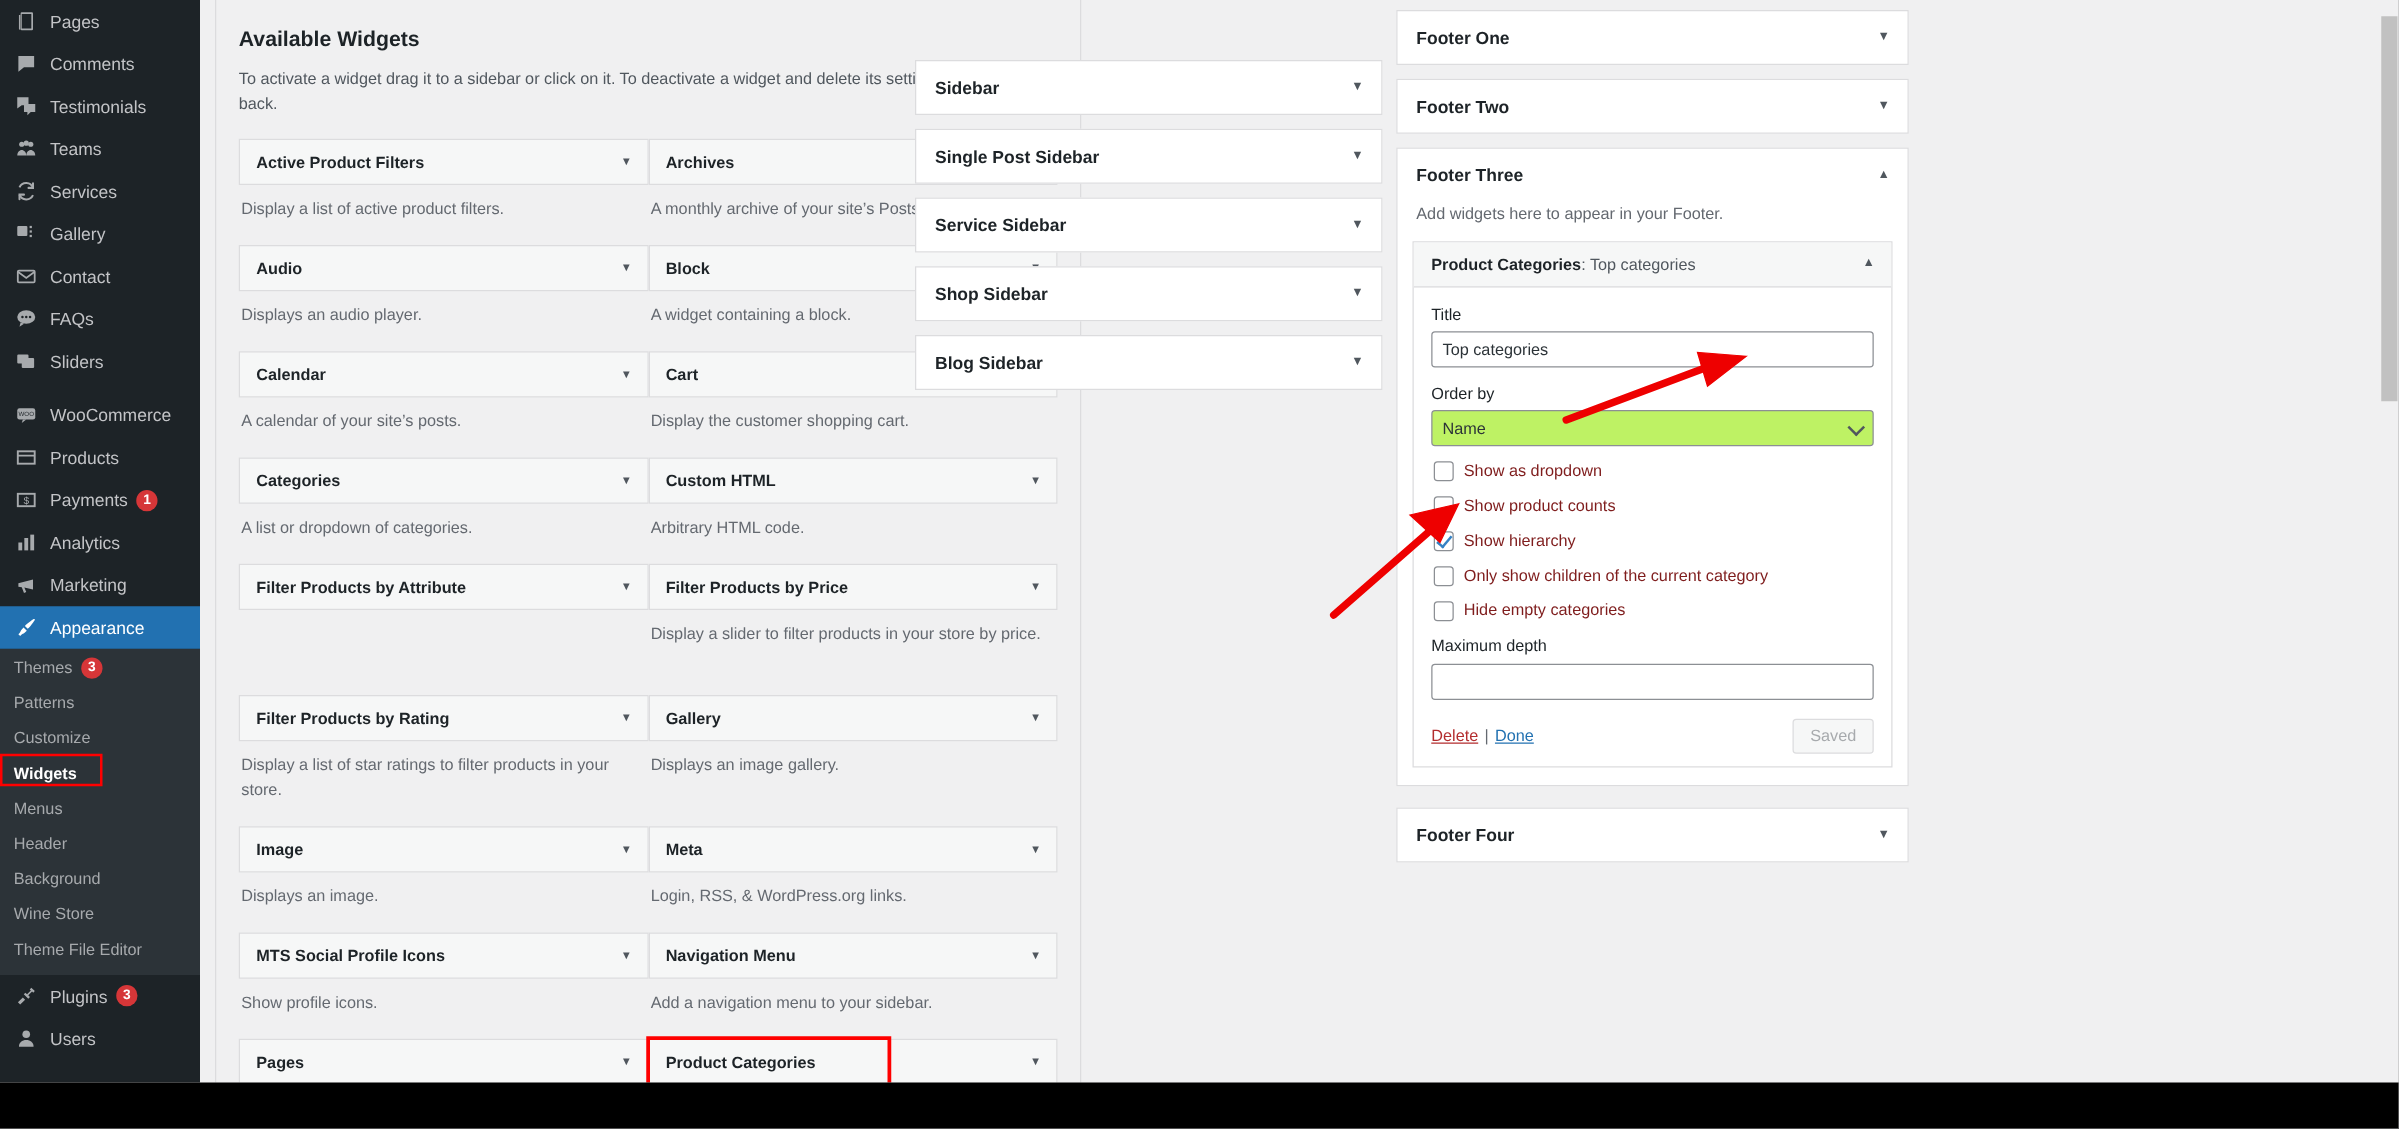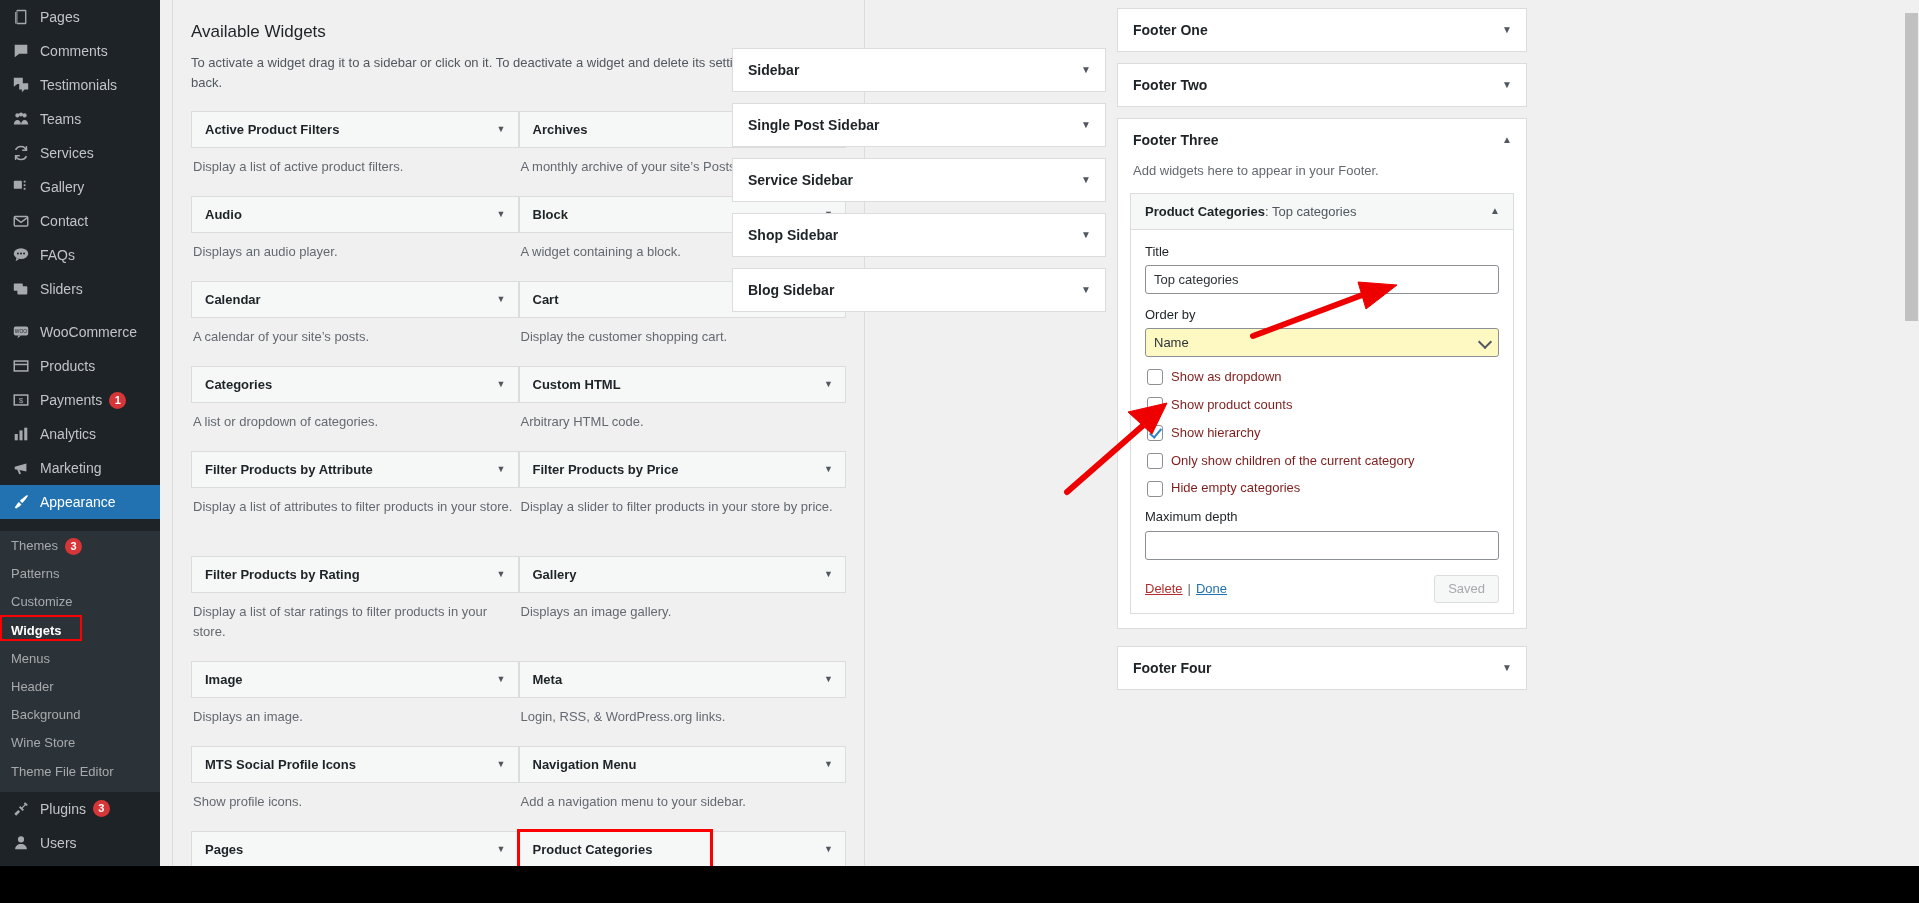--- a/index.html
+++ b/index.html
@@ -44,21 +44,21 @@
     background: #2271b1; color: #ffffff; font-weight: 400;
   }
   .menu-top.current .menu-icon { color: #fff; }
   .menu-top.current::after {
     content: ""; position: absolute; right: -8px; top: 50%;
     margin-top: -8px;
     border-style: solid; border-width: 8px 0 8px 8px;
     border-color: transparent transparent transparent #f0f0f1;
   }
   .menu-sep { height: 9px; }
-  .submenu { background: #2c3338; padding: 1px 0 6px 0; margin-top: 12px; }
+  .submenu { background: #2c3338; padding: 1px 0 6px 0; }
   .submenu-item {
     display: block; padding: 5px 0 5px 11px;
     font-size: 13px; color: #a7aaad; line-height: 1.4;
     position: relative;
   }
   .submenu-item.cur { color: #fff; font-weight: 700; }
   .submenu-item.cur .hl-ring {
     position: absolute; left: 0px; top: -2px;
     width: 82px; height: 26px;
     border: 2px solid #f00; pointer-events: none;
@@ -84,21 +84,21 @@
   #col-available {
     position: absolute; left: 12px; top: 0;
     width: 693px; height: 869px;
     background: #f0f0f1;
     border: 1px solid #dcdcde;
     border-top: none; border-bottom: none;
     padding: 0 18px;
   }
   #col-available h2 {
     margin: 22px 0 11px 0;
-    font-size: 17px; font-weight: 400; color: #1d2327;
+    font-size: 17px; font-weight: 700; color: #1d2327;
   }
   #col-available .desc {
     margin: 0 0 18px 0;
     font-size: 13px; color: #50575e; line-height: 1.55;
     max-width: 630px;
   }
   .widget-grid {
     display: grid;
     grid-template-columns: repeat(2, 1fr);
   }
@@ -179,21 +179,21 @@
     width: 100%; height: 29px;
     border: 1px solid #8c8f94; border-radius: 3px;
     background: #fff; color: #2c3338;
     font-size: 13px; font-family: "Liberation Sans", sans-serif;
     padding: 0 8px;
   }
   .sel-wrap { position: relative; width: 100%; margin-bottom: 4px; }
   .sel-input {
     width: 100%; height: 29px;
     border: 1px solid #8c8f94; border-radius: 3px;
-    background: #fef9c3; color: #2c3338;
+    background: #bef264; color: #2c3338;
     font-size: 13px; padding: 0 26px 0 8px;
     display: flex; align-items: center;
   }
   .sel-caret {
     position: absolute; right: 9px; top: 9px;
     width: 10px; height: 10px;
     border-right: 2px solid #50575e; border-bottom: 2px solid #50575e;
     transform: rotate(45deg);
     box-sizing: border-box;
   }
@@ -528,21 +528,20 @@
               <span class="widget-action">▼</span>
             </div>
             <div class="wdesc">Arbitrary HTML code.</div>
           </div>
 
           <div class="wcell">
             <div class="widget-top">
               <span class="widget-title">Filter Products by Attribute</span>
               <span class="widget-action">▼</span>
             </div>
-            <div class="wdesc two">Display a list of attributes to filter products in your store.</div>
           </div>
 
           <div class="wcell">
             <div class="widget-top">
               <span class="widget-title">Filter Products by Price</span>
               <span class="widget-action">▼</span>
             </div>
             <div class="wdesc two">Display a slider to filter products in your store by price.</div>
           </div>
 

